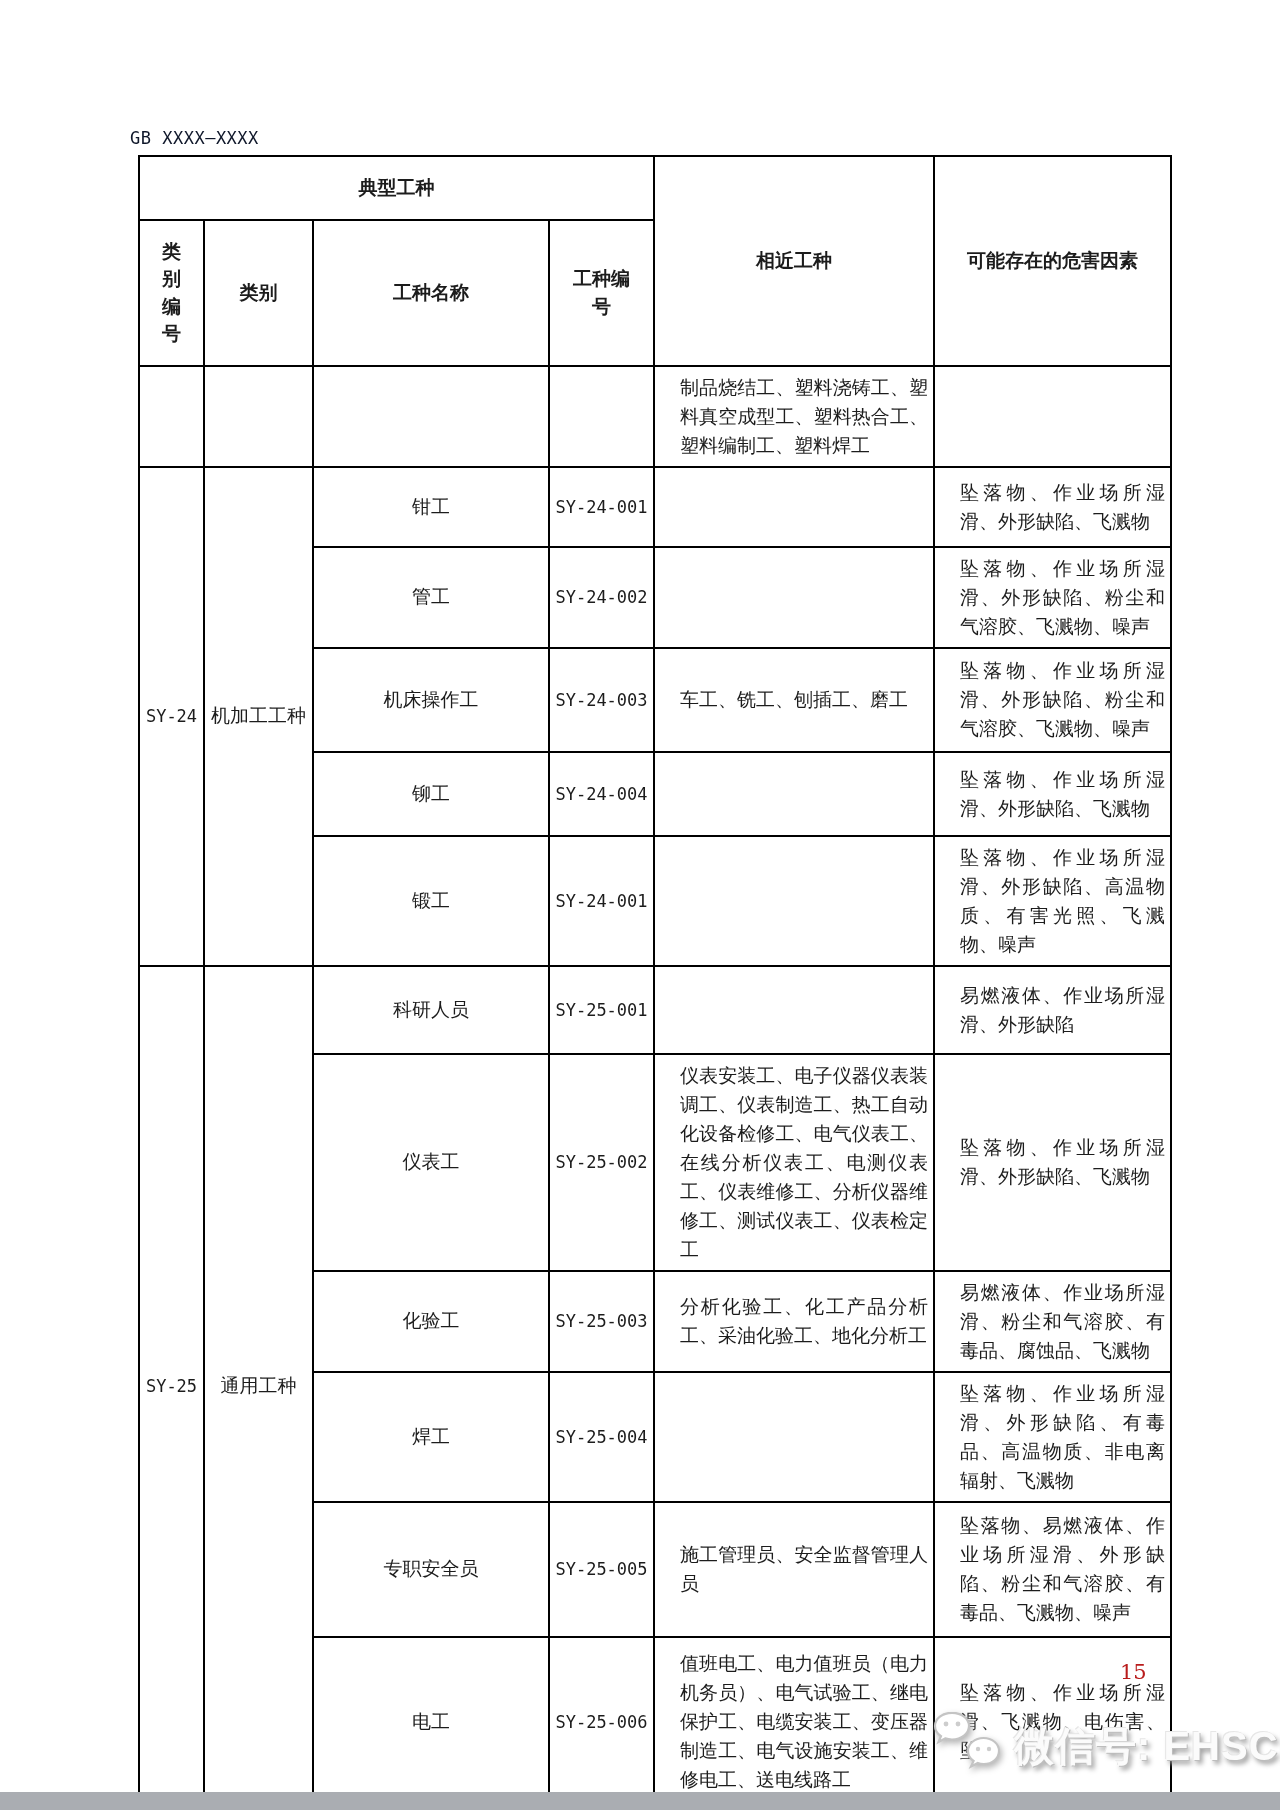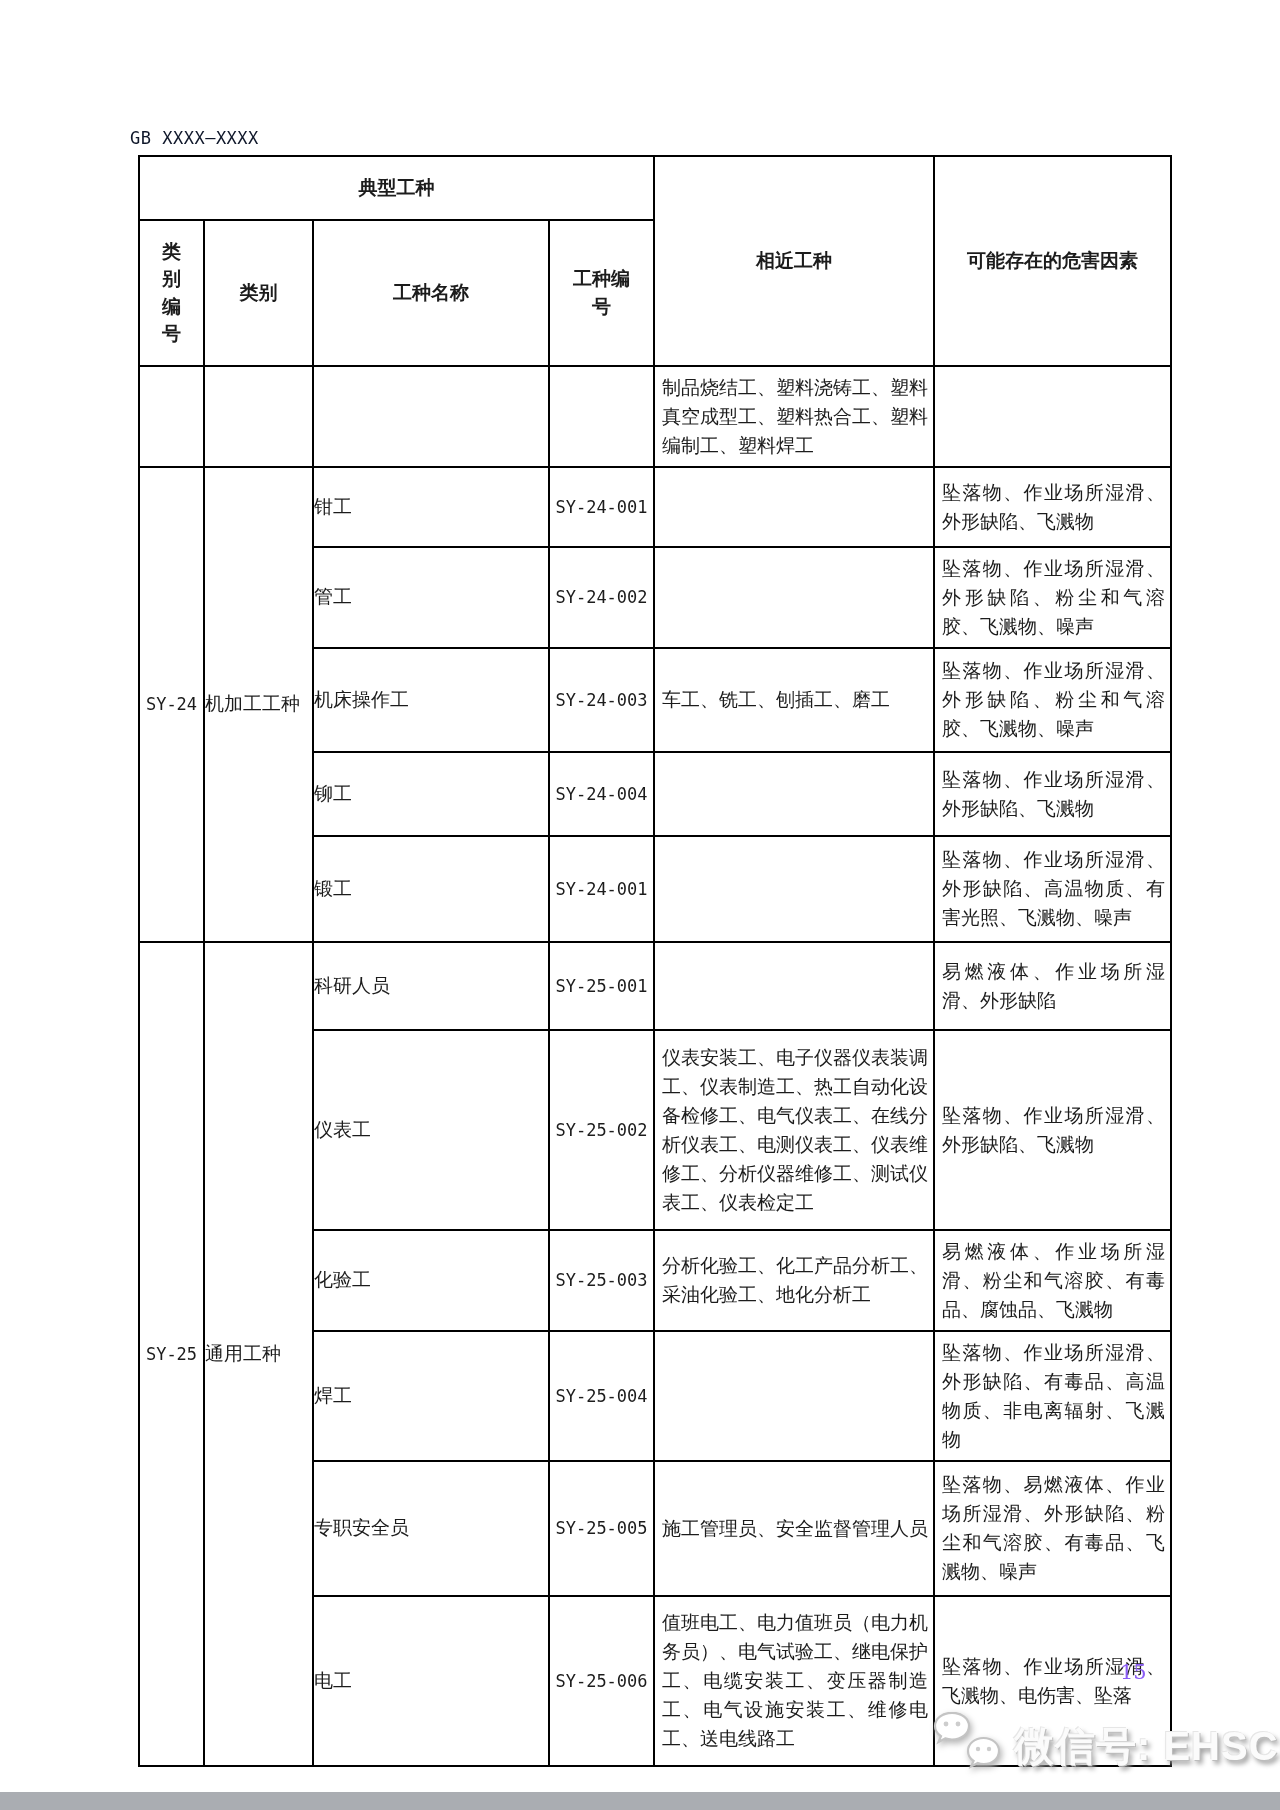--- a/index.html
+++ b/index.html
@@ -16,38 +16,38 @@
   table.doc-table {
     position:absolute; left:138px; top:155px;
     width:1032px; border-collapse:collapse; table-layout:fixed;
     font-size:19px;
   }
   .doc-table th, .doc-table td {
     border:2px solid #000; vertical-align:middle; color:#1c1c1c;
     overflow:hidden;
   }
   .doc-table th { font-weight:bold; line-height:1.45; padding:17px; }
-  .cen { text-align:left; }
+  .cen { text-align:center; }
   .code {
     font-family:"DejaVu Sans Mono", monospace; font-size:17px;
     letter-spacing:0px; text-align:center;
   }
   .txt {
     text-align:justify; text-align-last:left;
-    padding:6px 5px 6px 7px; line-height:29px;
+    padding:6px 5px 6px 25px; line-height:29px;
   }
   
   .h42{height:42px}.h53{height:53px}.h95{height:95px}.h80{height:80px}
   .h100{height:100px}.h104{height:104px}.h84{height:84px}.h106{height:106px}
   .h88{height:88px}.h200{height:200px}.h101{height:101px}.h135{height:135px}
   .h170{height:170px}
 
   .page-num {
     position:absolute; left:1120px; top:1660px;
-    font-family:"DejaVu Serif", serif; font-size:21px; color:#8b5cf6;
+    font-family:"DejaVu Serif", serif; font-size:21px; color:#b91c1c;
   }
 
   .watermark {
     position:absolute; left:930px; top:1712px;
     display:flex; align-items:center; gap:10px;
   }
   .wm-text {
     font-size:40px; font-weight:bold; color:#fbfbfb;
     text-shadow: -1px -1px 0 #e6e6e6, 1px 1px 0 #bdbdbd, 3px 4px 5px #9e9e9e;
     letter-spacing:1px; white-space:nowrap;

